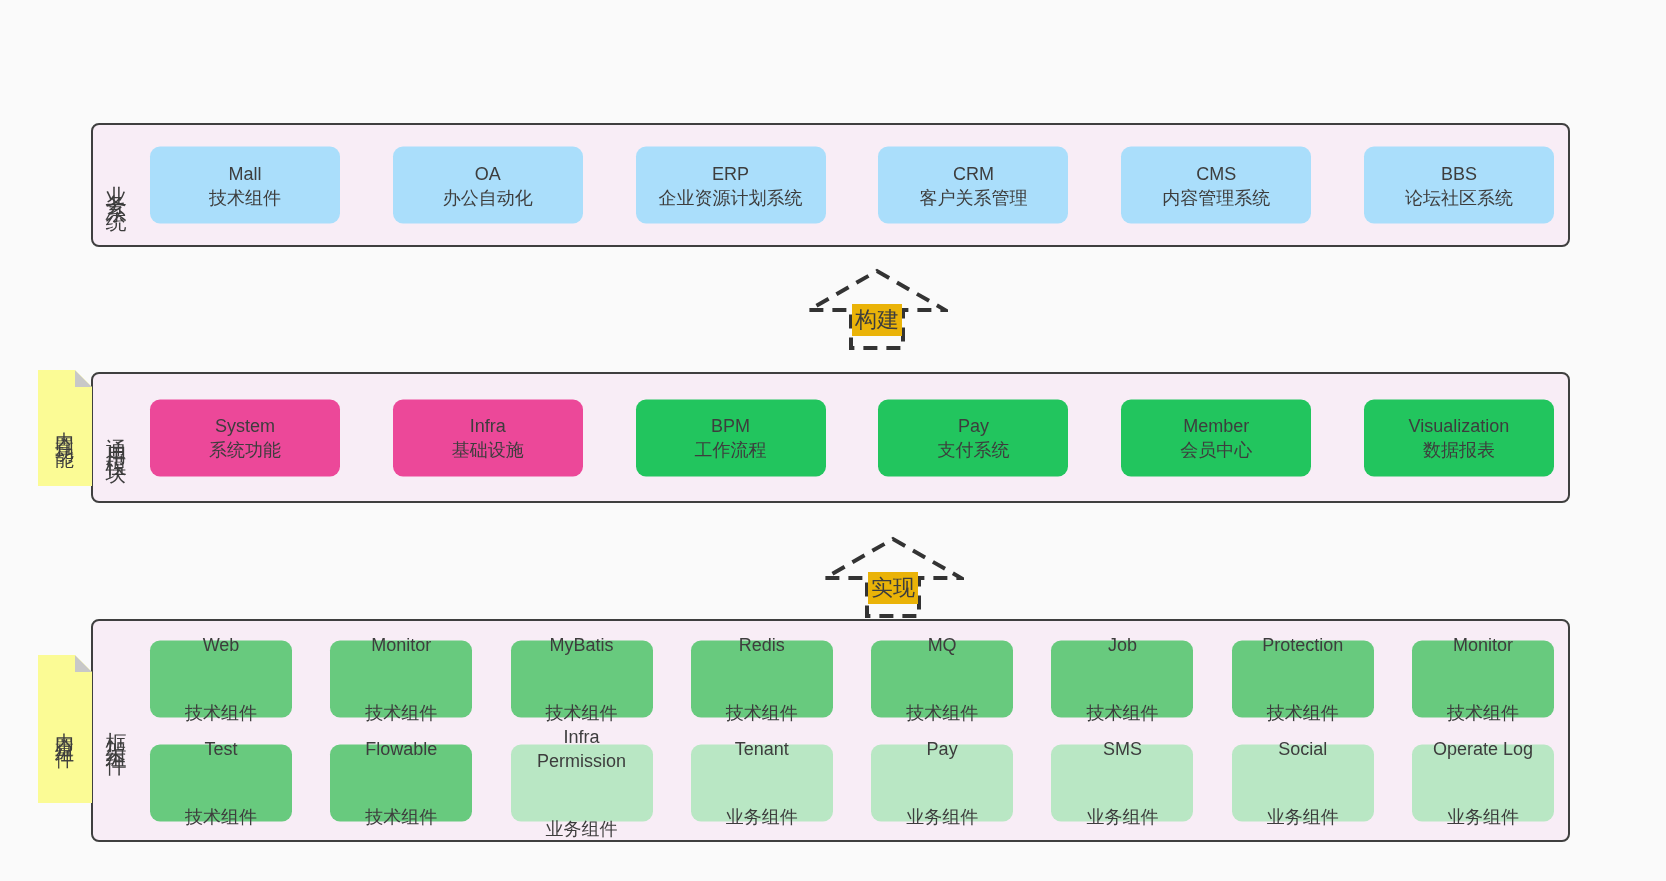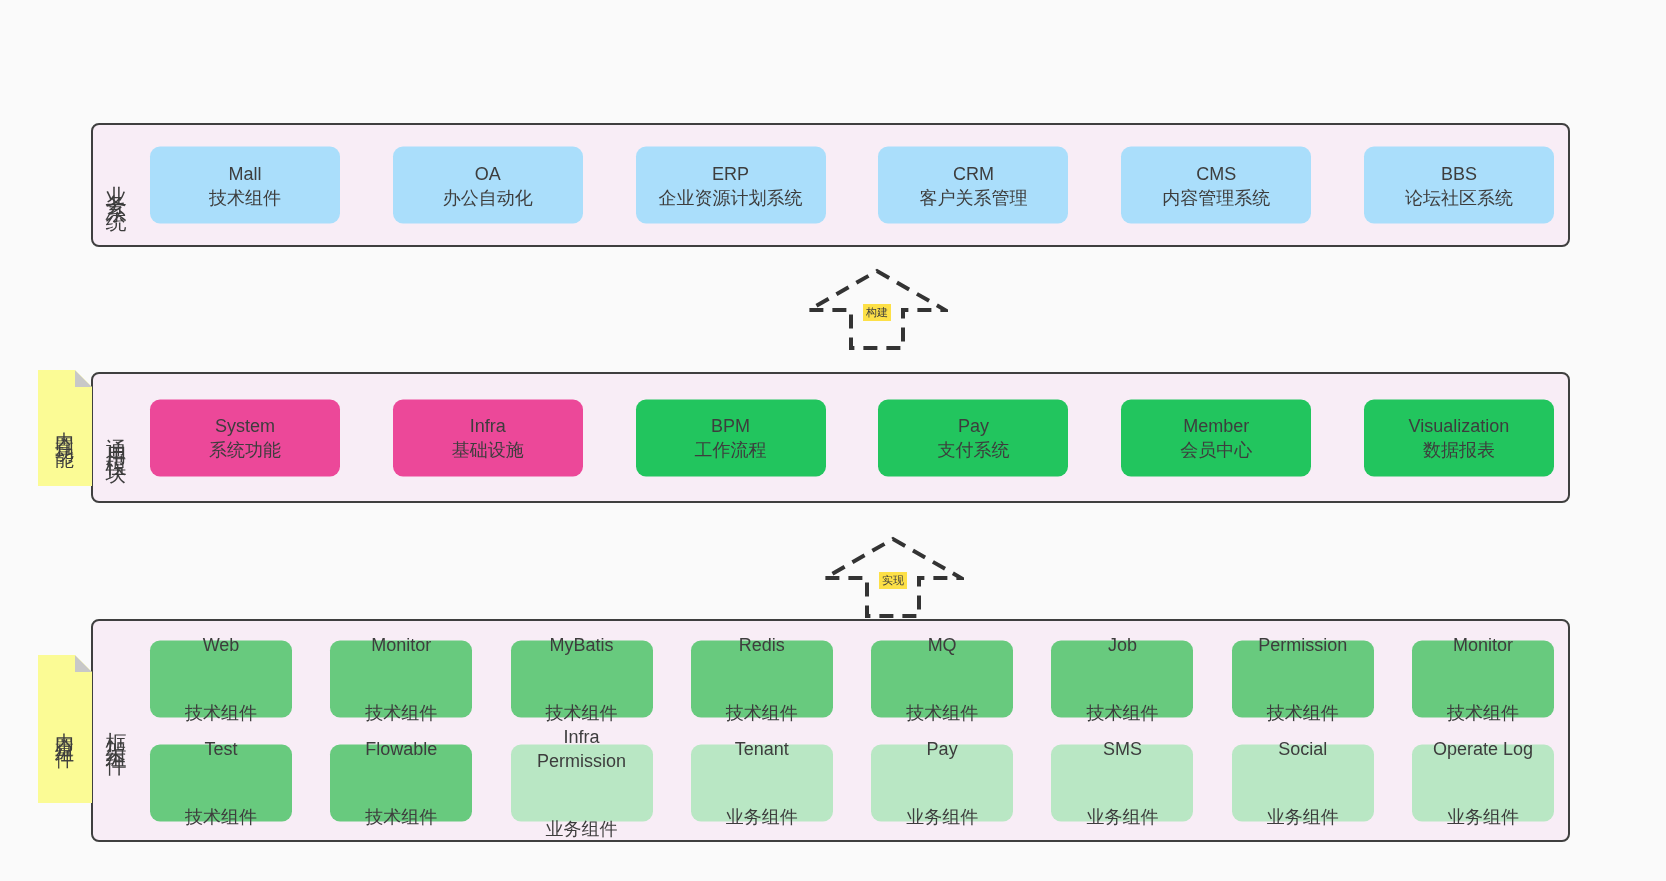--- a/index.html
+++ b/index.html
@@ -56,21 +56,21 @@
     writing-mode:vertical-lr; text-orientation:upright;
     font-size:19px; letter-spacing:6px; color:#3d3d3d; line-height:1;
   }
 
   .arrow { position:absolute; width:142px; height:84px; z-index:1; }
   .arrow-1 { left:806px; top:268px; }
   .arrow-2 { left:822px; top:536px; }
   .arrow svg { display:block; width:142px; height:84px; }
   .arrow .a-label {
     position:absolute; left:50%; top:36px; transform:translateX(-50%);
-    background:#fde047; padding:1px 3px; font-size:11px; color:#3d3d3d; white-space:nowrap;
+    background:#eab308; padding:1px 3px; font-size:22px; color:#3d3d3d; white-space:nowrap;
   }
 </style>
 </head>
 <body>
 
 <div class="stage">
 
   <div class="panel panel-1">
     <div class="v-label">业务系统</div>
     <div class="boxes-wrap">
@@ -179,21 +179,21 @@
         </div>
         <div class="box w142 c-green">
           <div>MQ</div>
           <div>技术组件</div>
         </div>
         <div class="box w142 c-green">
           <div>Job</div>
           <div>技术组件</div>
         </div>
         <div class="box w142 c-green">
-          <div>Permission</div>
+          <div>Protection</div>
           <div>技术组件</div>
         </div>
         <div class="box w142 c-green">
           <div>Monitor</div>
           <div>技术组件</div>
         </div>
       </div>
       <div class="boxes-row">
         <div class="box w142 c-green">
           <div>Test</div>

